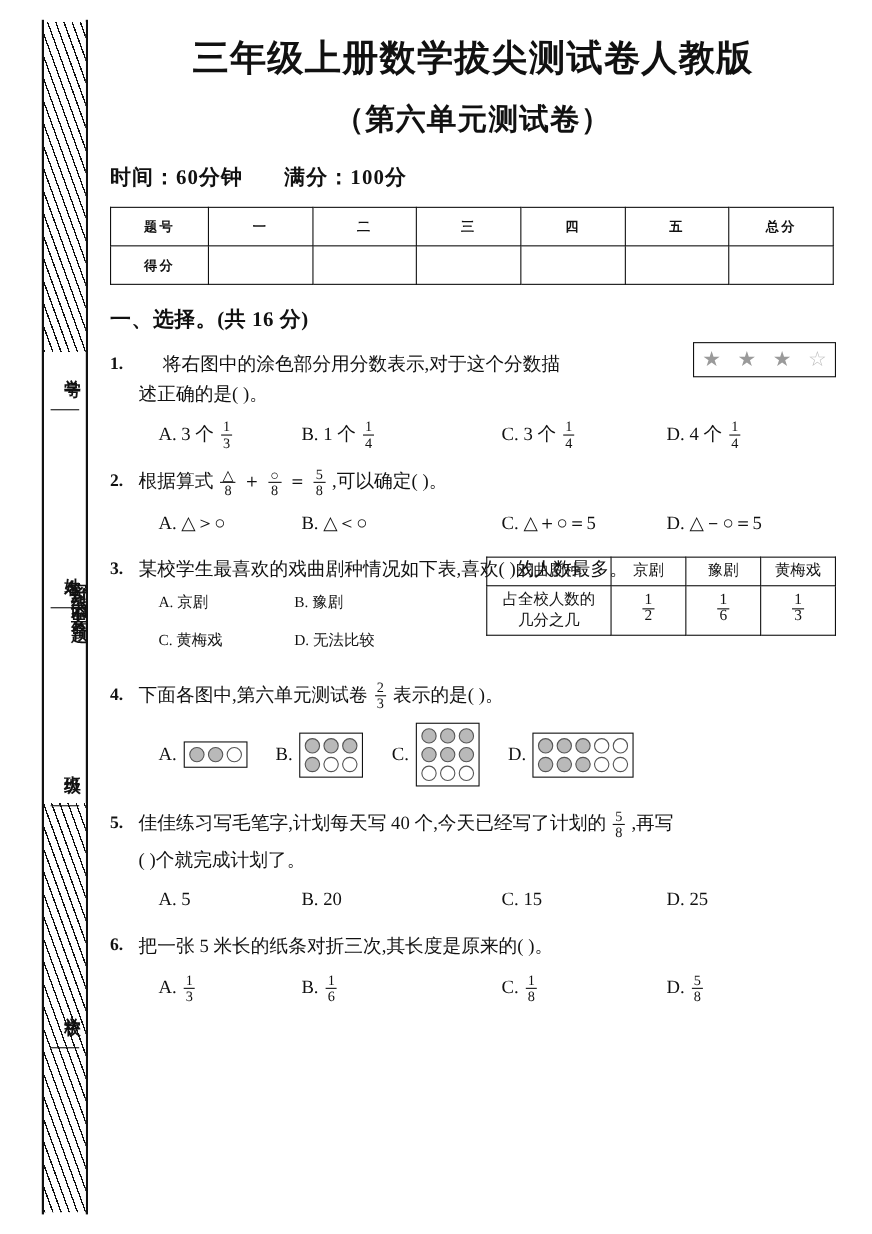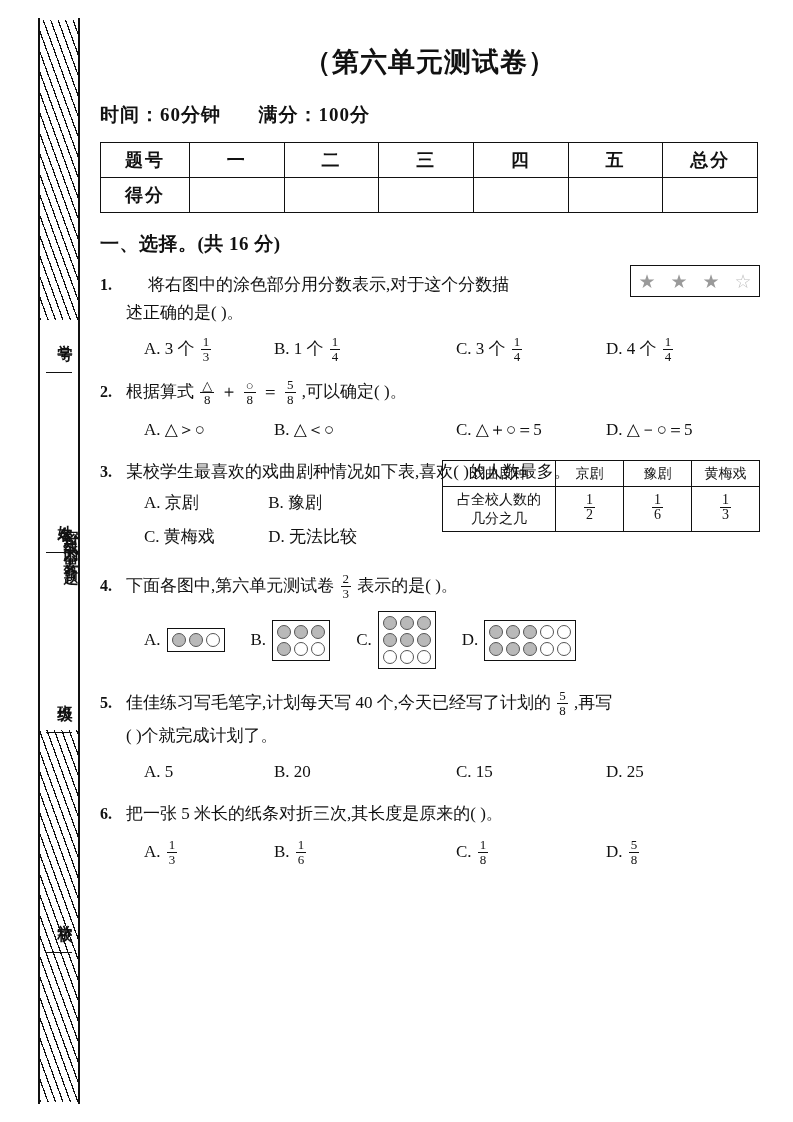--- a/index.html
+++ b/index.html
@@ -110,21 +110,21 @@
   table.score {
     margin-top: 14px;
     border-collapse: collapse;
     width: 658px;
     table-layout: fixed;
   }
   table.score td {
     border: 1.3px solid #111;
     height: 32px;
     text-align: center;
-    font-size: 18px;
+    font-size: 12px;
     font-weight: bold;
     letter-spacing: 2px;
   }
   table.score td.lab { width: 86px; }
 
   .sec-title {
     margin-top: 18px;
     font-size: 19px;
     font-weight: bold;
     letter-spacing: 0.5px;
@@ -201,21 +201,21 @@
   table.opera td {
     border: 1.2px solid #111;
     text-align: center;
     font-size: 14px;
     padding: 3px 2px;
     line-height: 19px;
   }
   table.opera td.hl { width: 108px; }
   .q3opts {
     padding-left: 18px;
-    font-size: 17px;
+    font-size: 14px;
     line-height: 34px;
     width: 300px;
   }
   .q3opts span.o1 { display:inline-block; width: 120px; }
 
   
   .dotrow {
     display: flex;
     align-items: center;
     padding-left: 18px;
@@ -258,20 +258,21 @@
   <div class="vtext col-a" id="v-banji">班级</div>
   <div class="vline" style="top:732px;"></div>
 
   <div class="vtext col-a" id="v-xuexiao">学校</div>
   <div class="vline" style="top:952px;"></div>
 
   <div class="vtext col-b" id="v-seal">密封线内不要答题</div>
 
   <div class="content">
 
+    <h1 class="title">三年级上册数学拔尖测试卷人教版</h1>
     <h2 class="subtitle">（第六单元测试卷）</h2>
 
     <div class="meta">
       <span>时间：60分钟</span>
       <span class="gap"></span>
       <span>满分：100分</span>
     </div>
 
     <table class="score">
       <tbody>

